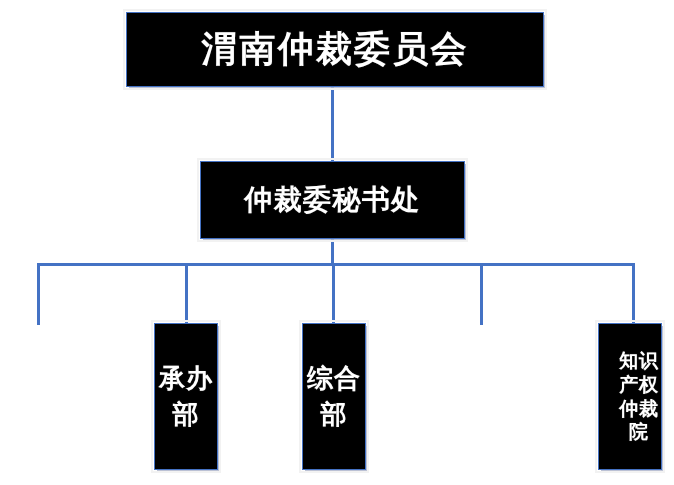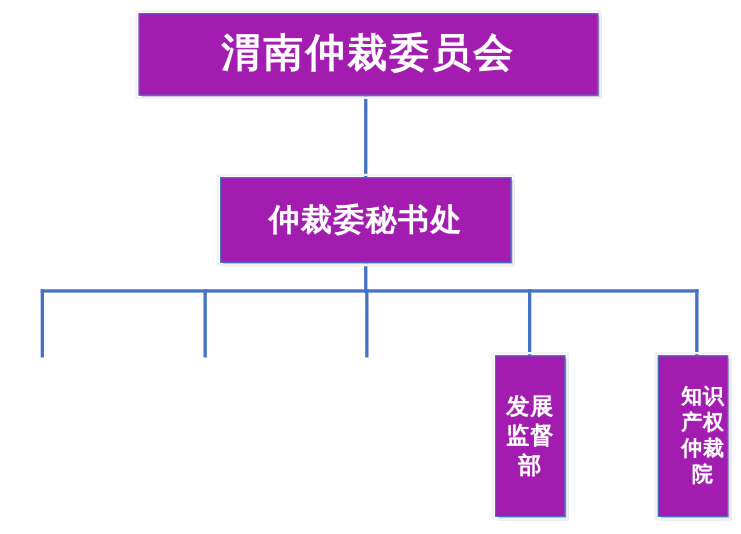--- a/index.html
+++ b/index.html
@@ -24,21 +24,21 @@
   .conn {
     position: absolute;
     background: #4472C4;
   }
   .conn-v { width: 3px; }
   .conn-h { height: 3px; }
 
   
   .node {
     position: absolute;
-    background: #a21caf;
+    background: #000000;
     border: 1px solid #4472C4;
     box-sizing: border-box;
     color: #ffffff;
     display: flex;
     align-items: center;
     justify-content: center;
     text-align: center;
     box-shadow: 3px 3px 0 0 rgba(175,182,205,0.85);
     outline: 2px solid #f2f2f2;
     outline-offset: 1px;
@@ -125,23 +125,26 @@
 
   <div class="node node-root">
     <span class="node-label">渭南仲裁委员会</span>
   </div>
 
   <div class="node node-secretariat">
     <span class="node-label">仲裁委秘书处</span>
   </div>
 
 
+  <div class="node node-dept dept-1">
+    <span class="node-label">承办部</span>
+  </div>
 
+  <div class="node node-dept dept-2">
+    <span class="node-label">综合部</span>
+  </div>
 
-  <div class="node node-dept dept-3 dense">
-    <span class="node-label">发展监督部</span>
-  </div>
 
   <div class="node node-dept dept-4 dense-sm">
     <span class="node-label">知识产权仲裁院</span>
   </div>
 
 </div>
 
 </body></html>

